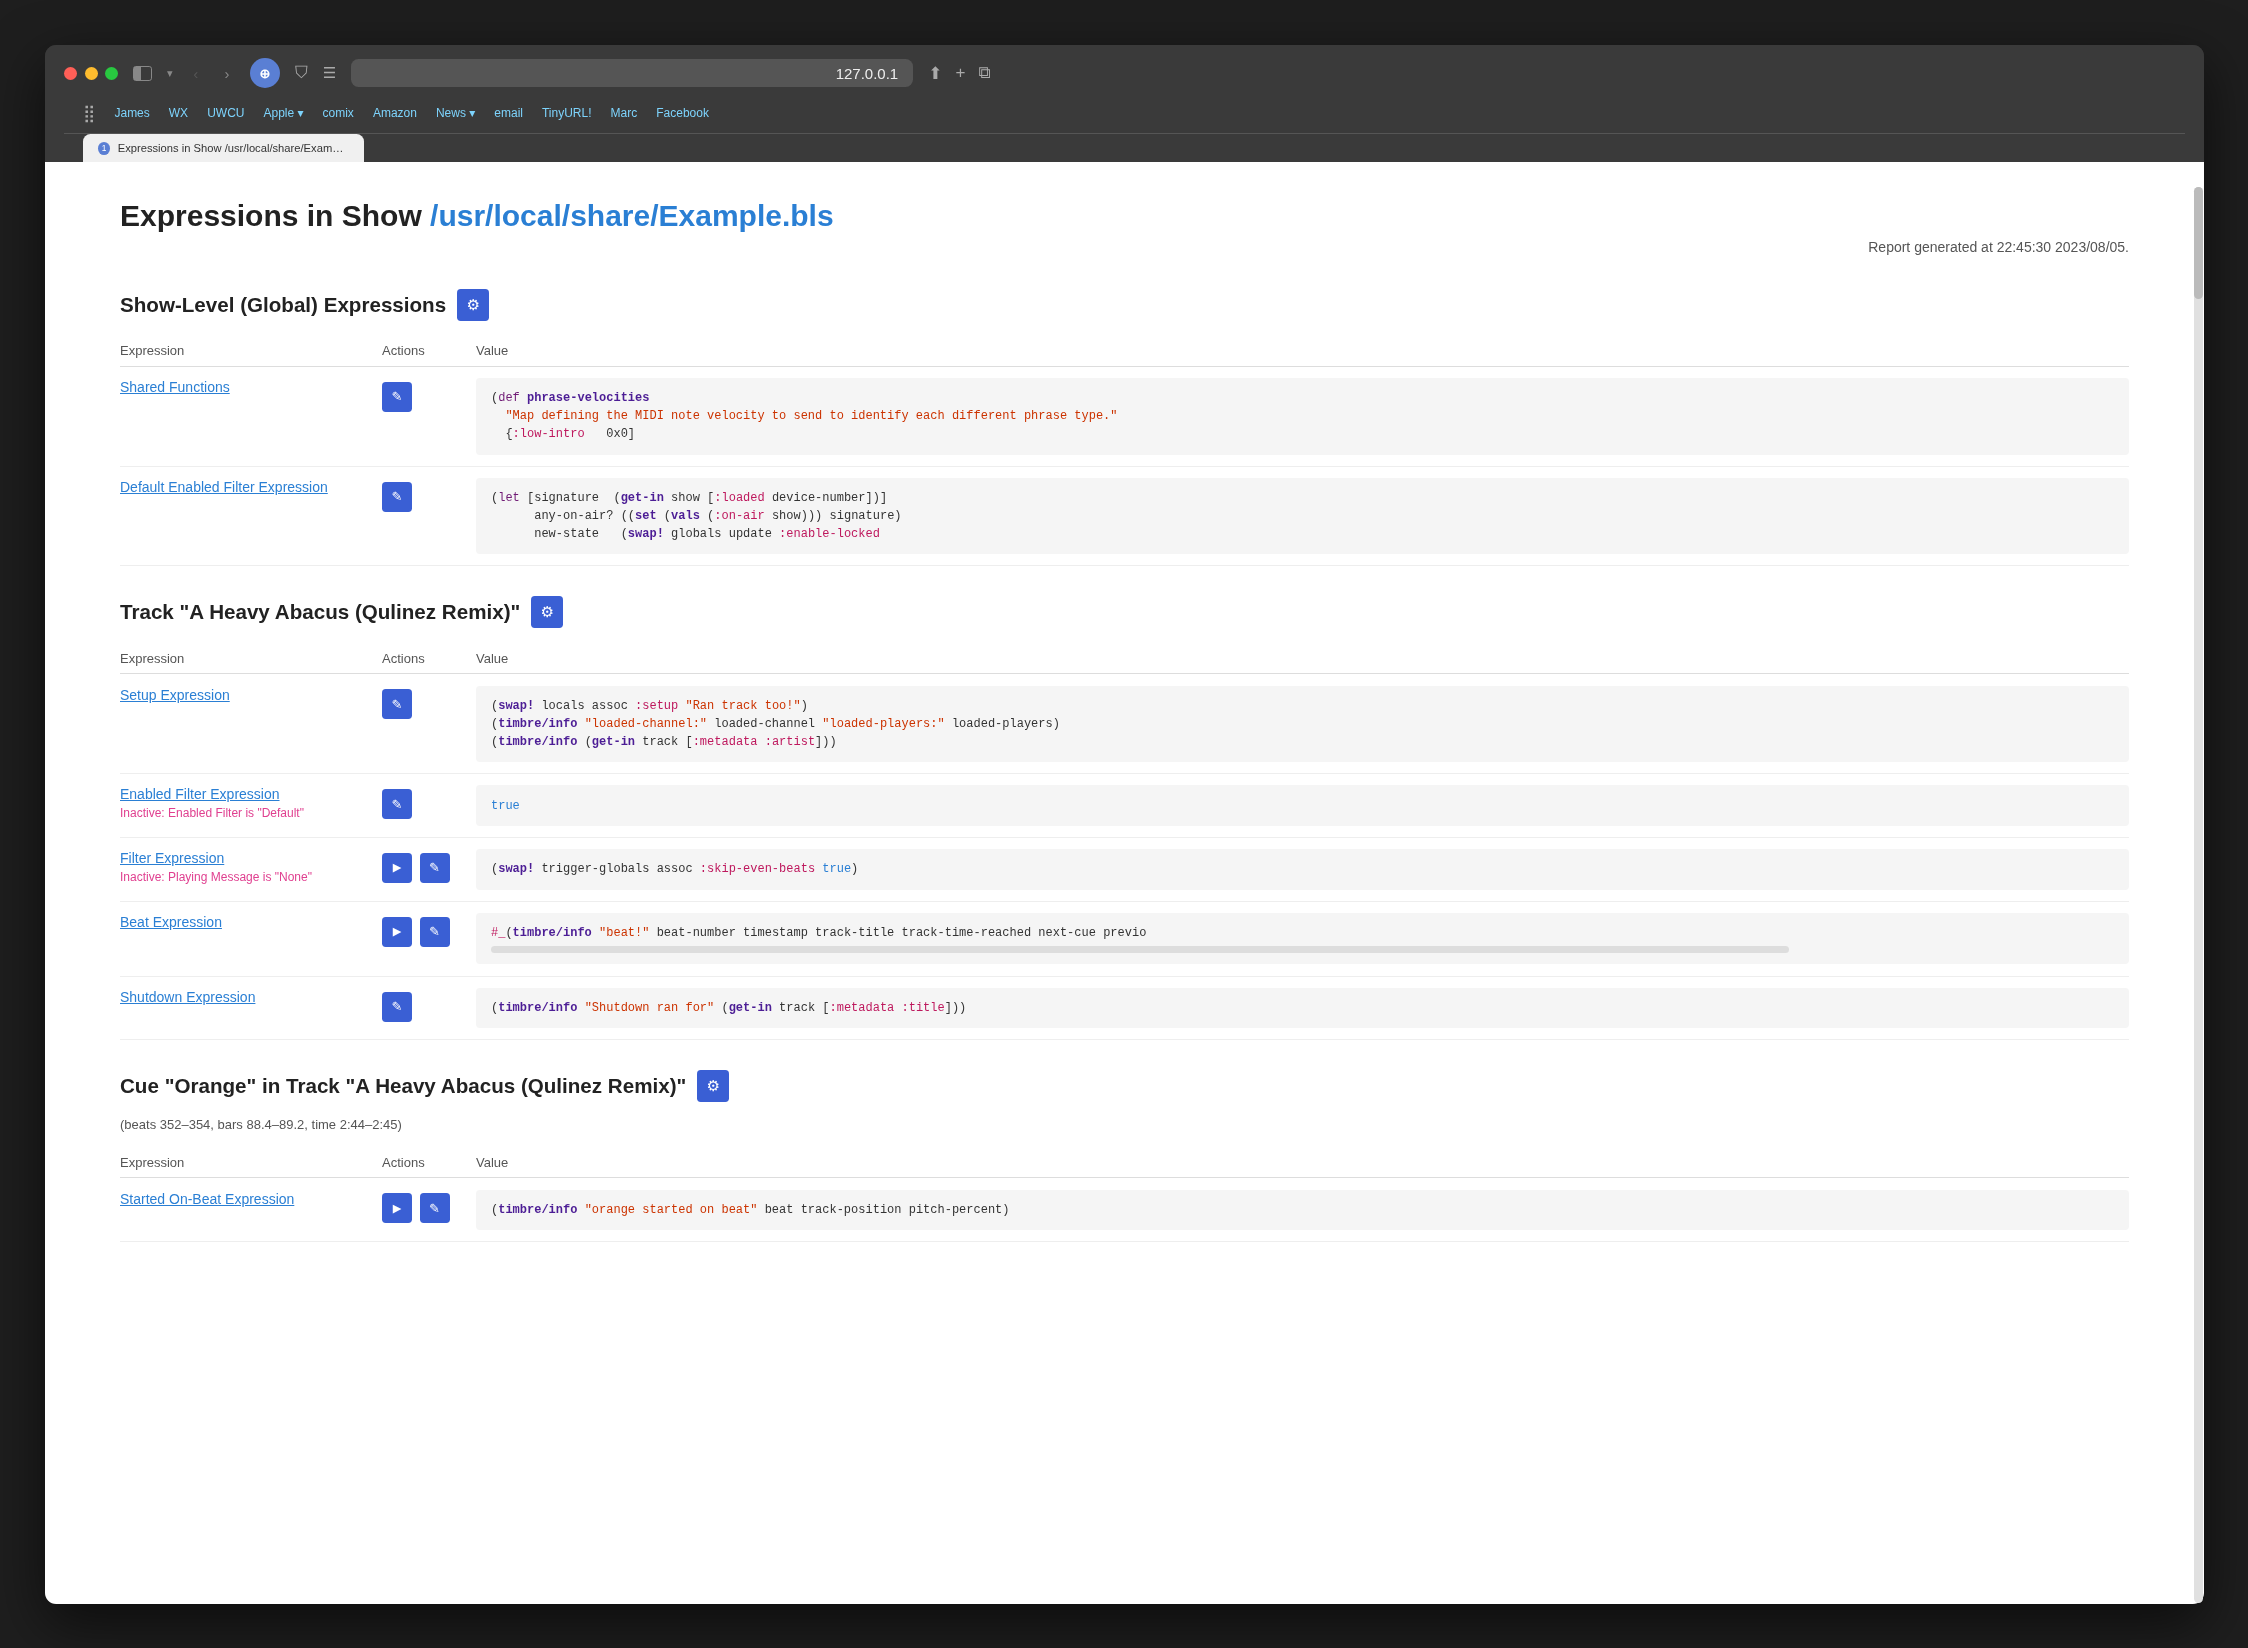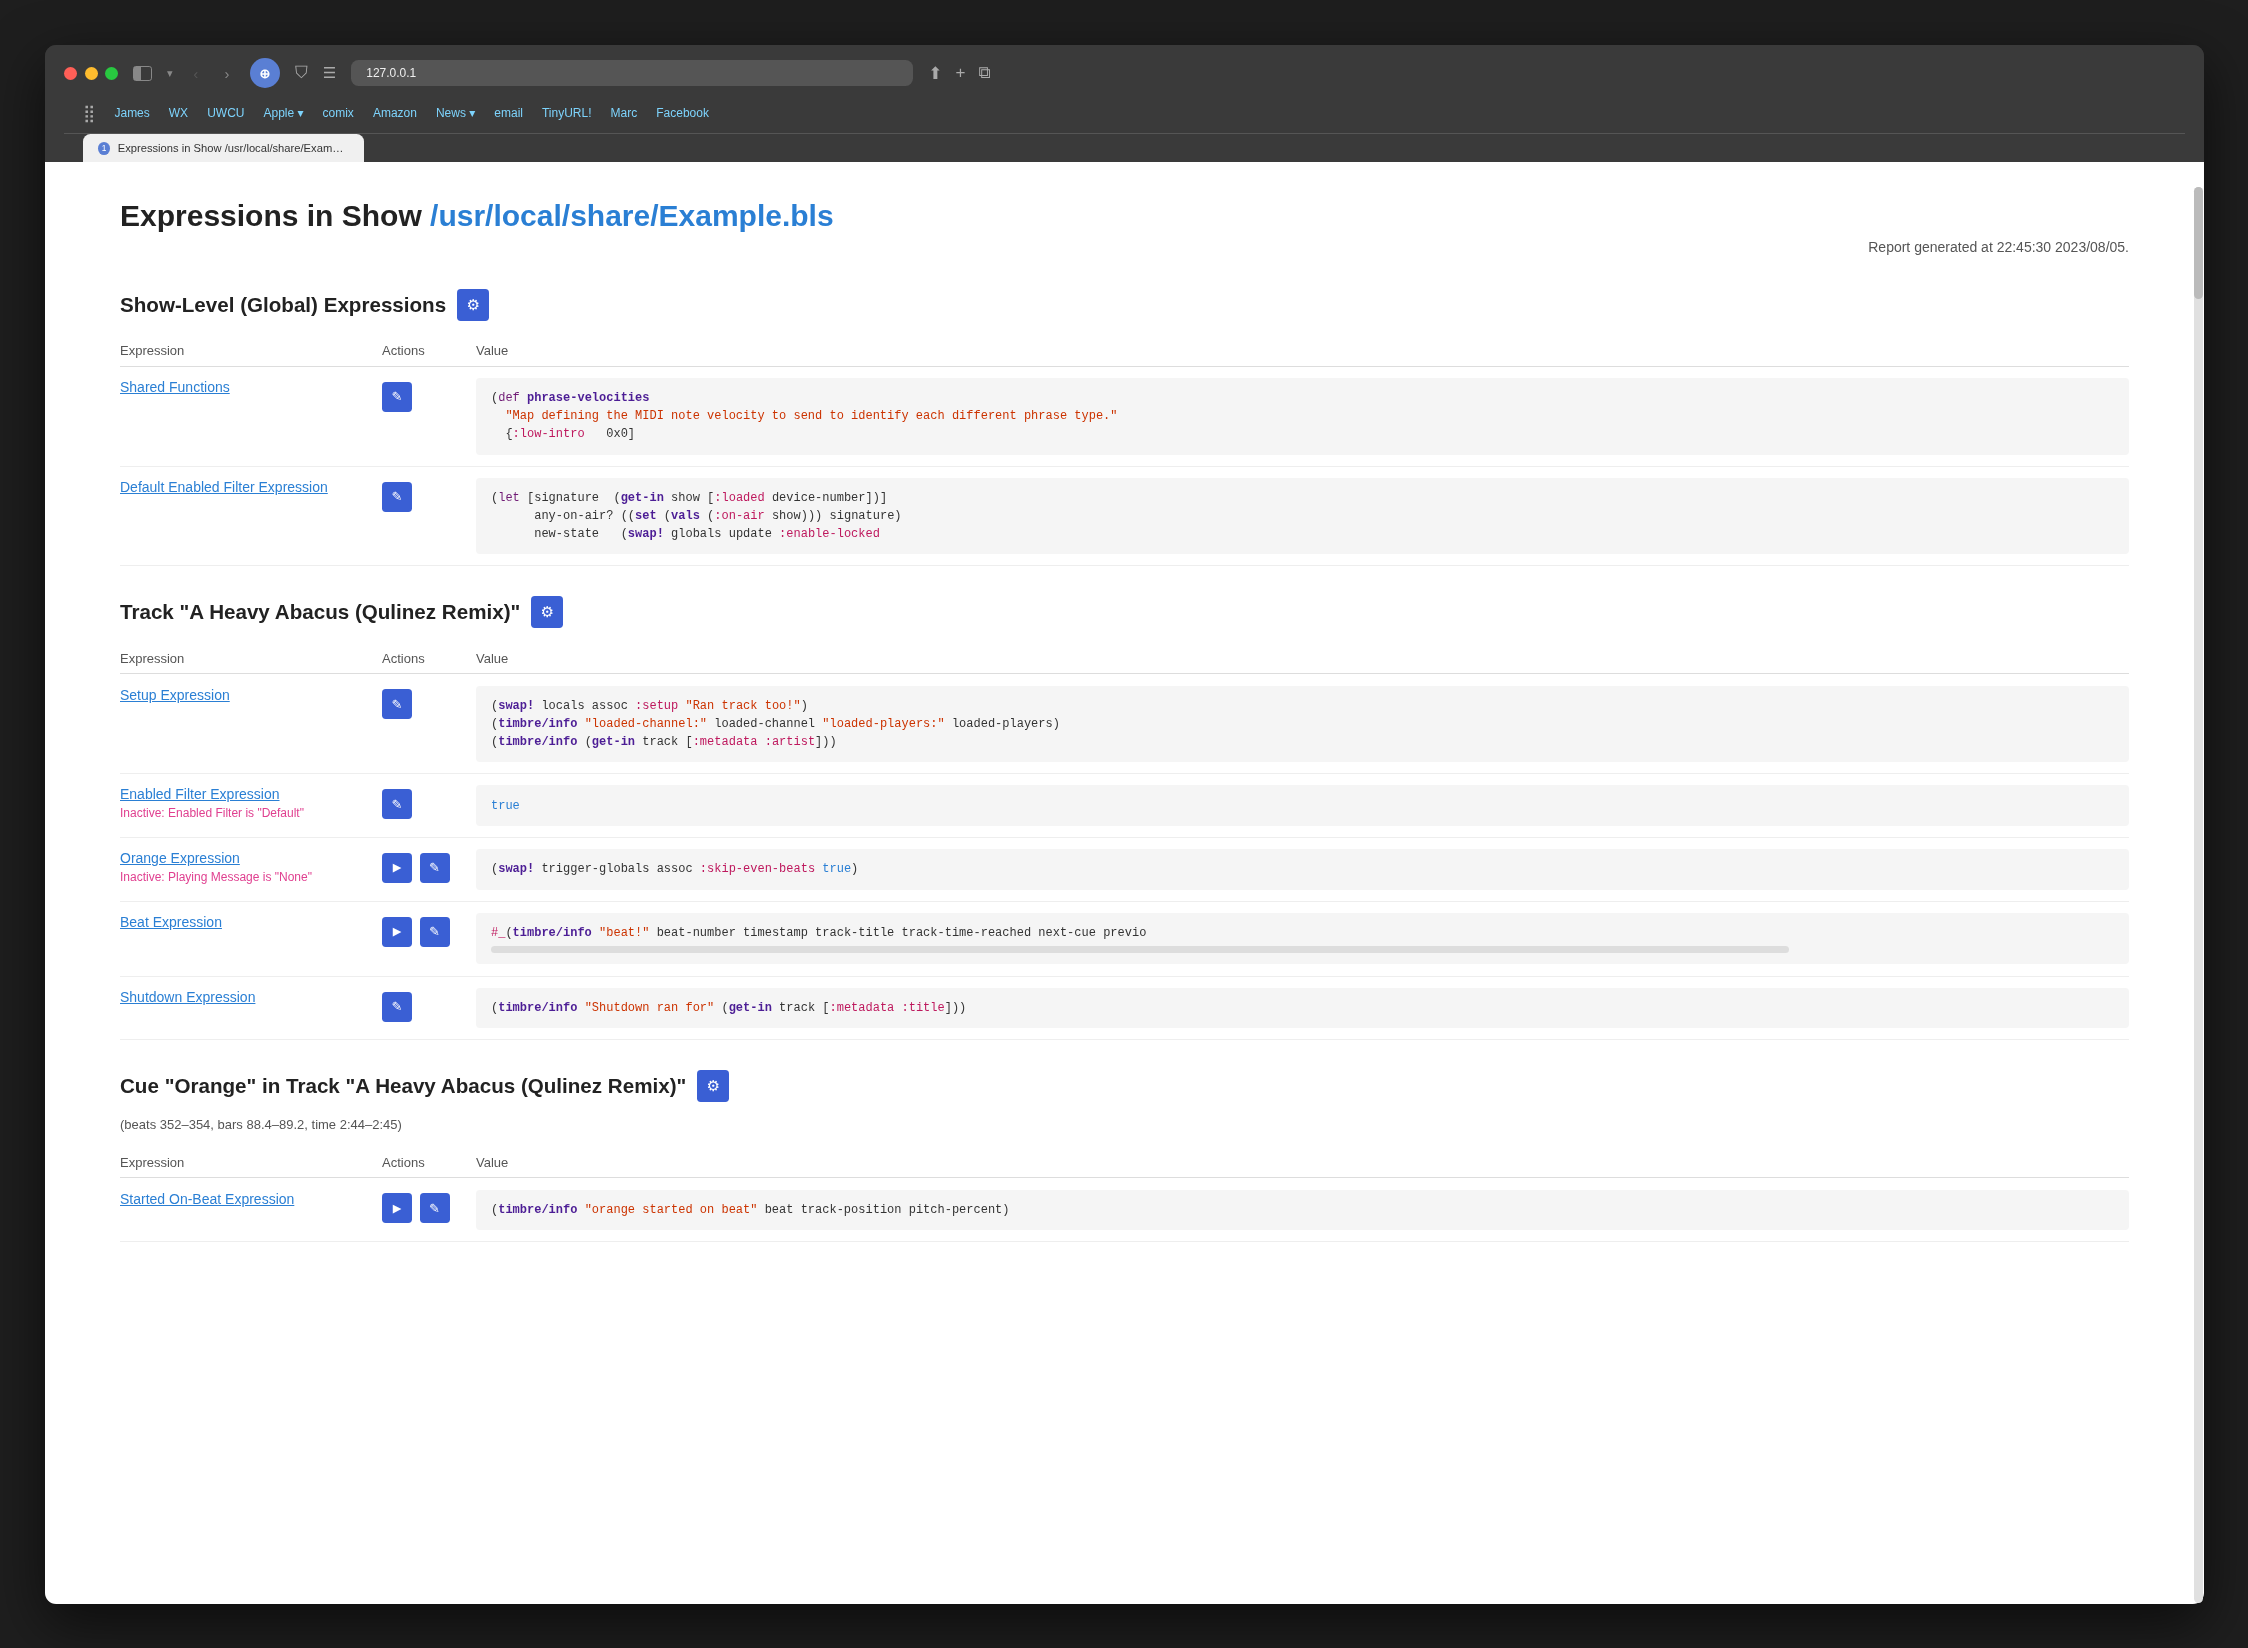--- a/index.html
+++ b/index.html
@@ -109,22 +109,22 @@
       font-size: 15px;
       cursor: pointer;
     }
 
     .url-bar {
       flex: 1;
       background: #555;
       border-radius: 7.5px;
       padding: 5.6px 15px;
       color: #eee;
-      font-size: 12px;
-      text-align: left;
+      font-size: 15px;
+      text-align: right;
       max-width: 562px;
     }
 
     .toolbar-right {
       display: flex;
       gap: 13px;
       align-items: center;
       color: #aaa;
       font-size: 17px;
     }
@@ -539,21 +539,21 @@
           </td>
           <td>
             <div class="code-block">
               <span class="code-true">true</span>
             </div>
           </td>
         </tr>
 
         <tr class="data-row">
           <td>
-            <span class="expr-name">Orange Expression</span>
+            <span class="expr-name">Filter Expression</span>
             <div class="inactive-note">Inactive: Playing Message is "None"</div>
           </td>
           <td>
             <div class="action-btns">
               <button class="play-btn">▶</button>
               <button class="edit-btn">✎</button>
             </div>
           </td>
           <td>
             <div class="code-block">

